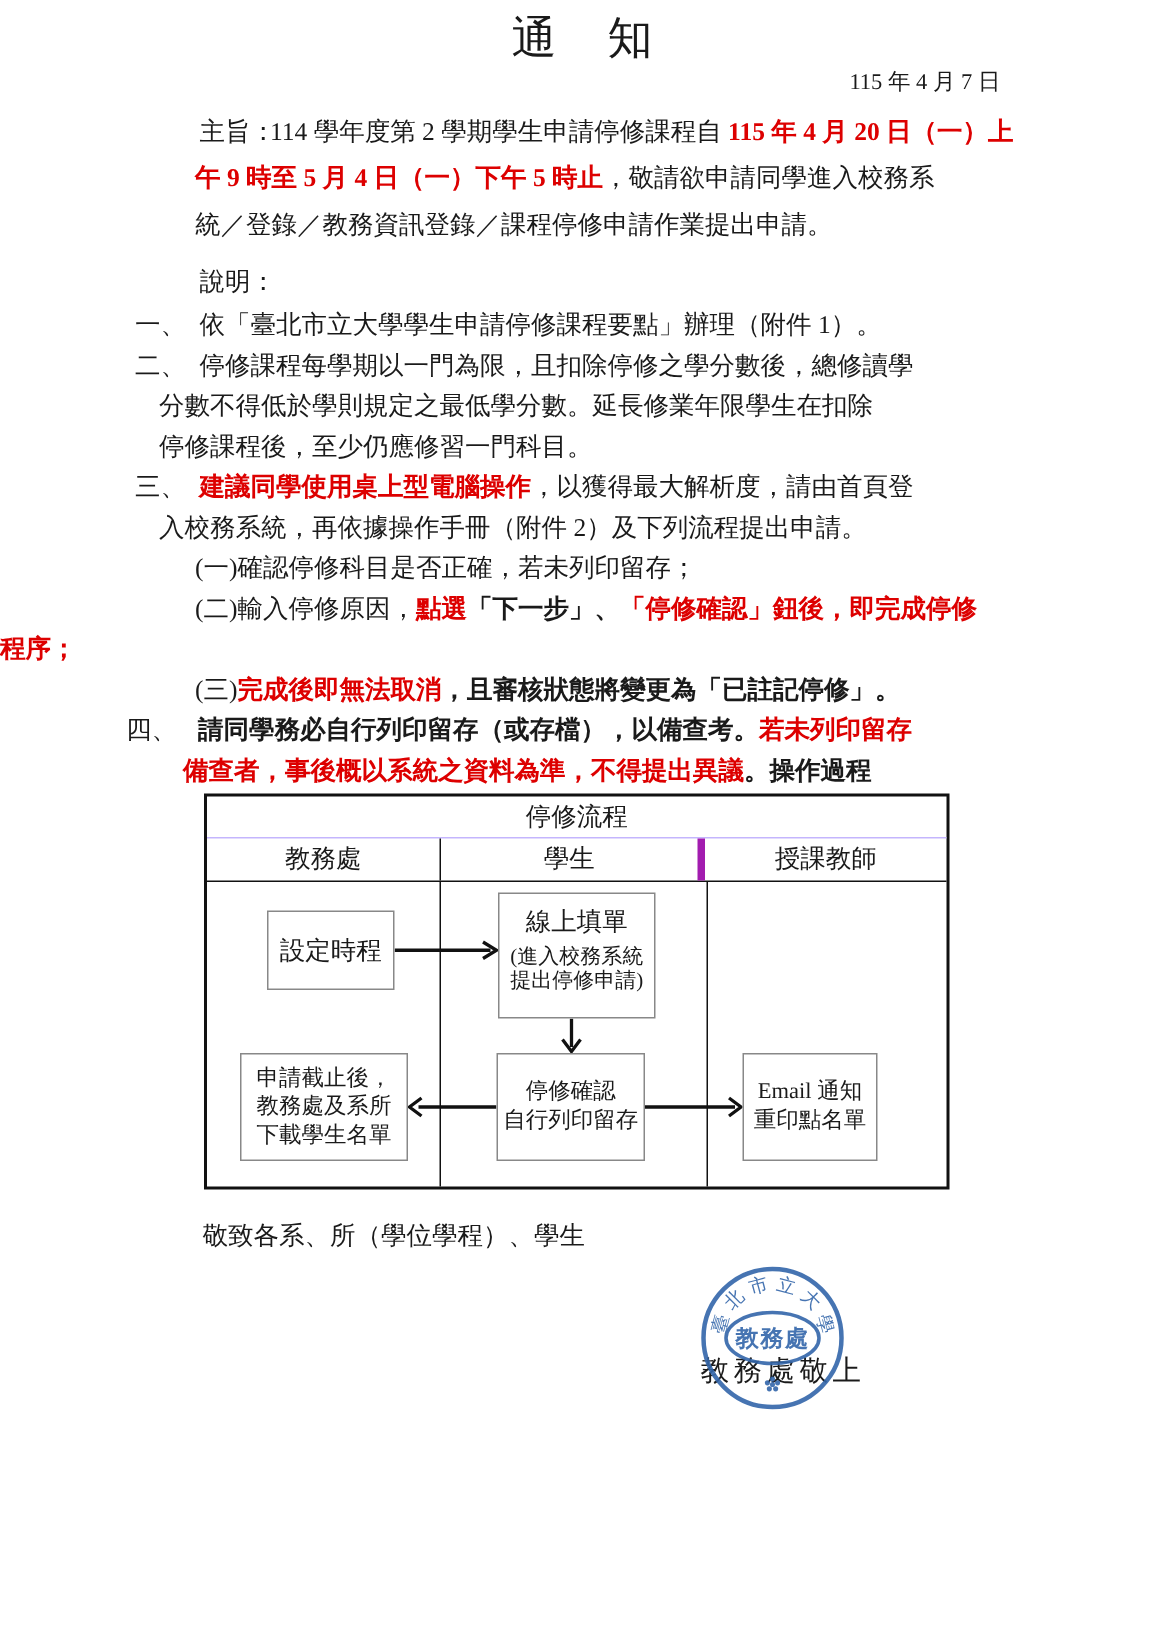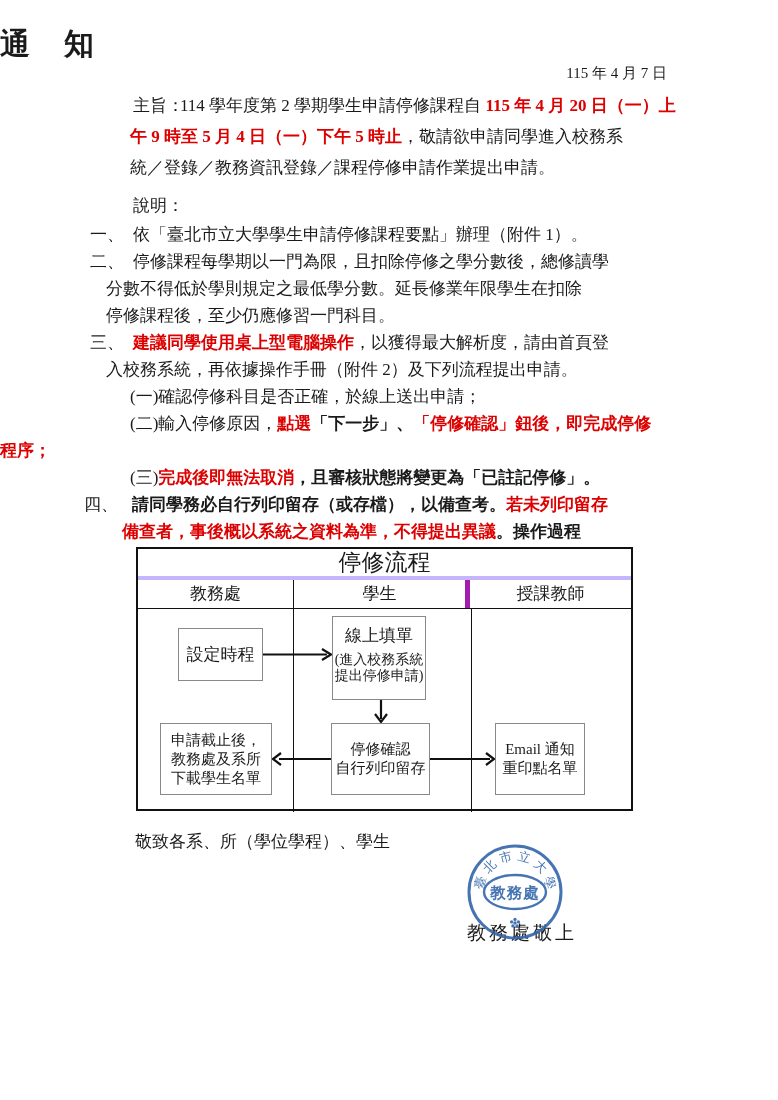--- a/index.html
+++ b/index.html
@@ -6,24 +6,24 @@
   .page{
     position:relative;
     width:778px;height:1100px;
     margin:0 auto;
     background:#ffffff;
     overflow:hidden;
     font-family:"Liberation Serif","DejaVu Serif",serif;
     color:#1a1a1a;
   }
   .doc-title{
-    margin-top:26px;
+    margin-top:8px;
     height:36px;line-height:36px;
-    text-align:left;
-    font-size:30px;font-weight:bold;
+    text-align:center;
+    font-size:30px;font-weight:normal;
     letter-spacing:2px;
   }
   .doc-date{
     height:22px;line-height:22px;
     text-align:right;
     padding-right:111px;
     font-size:15px;
   }
   
   #body-lines{margin-top:6px;}
@@ -47,22 +47,22 @@
   
   .flowchart{
     box-sizing:border-box;
     margin:2px 0 0 136px;
     width:497px;height:264px;
     border:2px solid #111;
     background:#fff;
   }
   .fc-title{
     height:27px;line-height:27px;
-    text-align:center;font-size:23px;
-    border-bottom:4px solid #c4b5fd;
+    text-align:center;font-size:17px;
+    border-bottom:1px solid #c4b5fd;
   }
   .fc-headers{display:flex;height:28px;border-bottom:1px solid #111;}
   .fc-headers div{
     line-height:28px;text-align:center;font-size:17px;box-sizing:border-box;
   }
   .fc-col1{width:155px;}
   .fc-col2{width:177px;border-left:1px solid #111;border-right:5px solid #a21caf;}
   .fc-col3{flex:1;}
   .fc-body{position:relative;height:203px;}
   .vline{position:absolute;top:0;bottom:0;width:1px;background:#111;}
@@ -71,21 +71,21 @@
   .fc-box{
     position:absolute;box-sizing:border-box;
     border:1px solid #888;background:#fff;
     display:flex;flex-direction:column;
     align-items:center;justify-content:center;
     text-align:center;
   }
   .fc-box .bx-line{font-size:15px;line-height:19px;white-space:nowrap;}
   .box-set-schedule{left:40px;top:19px;width:85px;height:53px;}
   .box-set-schedule .bx-line{font-size:17px;}
-  .box-online-form{left:194px;top:7px;width:94px;height:84px;justify-content:flex-start;padding-top:9px;}
+  .box-online-form{left:194px;top:7px;width:105px;height:84px;justify-content:flex-start;padding-top:9px;}
   .box-online-form .bx-title{font-size:17px;line-height:20px;margin-bottom:6px;}
   .box-online-form .bx-note div{font-size:14px;line-height:16px;white-space:nowrap;}
   .box-confirm-print{left:193px;top:114px;width:99px;height:72px;}
   .box-download-list{left:22px;top:114px;width:112px;height:72px;}
   .box-email-notify{left:357px;top:114px;width:90px;height:72px;}
   .fc-arrows{position:absolute;left:0;top:0;}
   
   .closing{
     margin-top:16px;margin-left:135px;
     font-size:17px;line-height:30px;white-space:nowrap;
@@ -112,21 +112,21 @@
       <div class="ln s i93"><span class="seg-lbl-subject">主旨：</span><span class="seg-n">114 學年度第 2 學期學生申請停修課程自 </span><span class="seg-r">115 年 4 月 20 日（一）上</span></div>
       <div class="ln s i135"><span class="seg-r">午 9 時至 5 月 4 日（一）下午 5 時止</span><span class="seg-n">，敬請欲申請同學進入校務系</span></div>
       <div class="ln s i135"><span class="seg-n">統／登錄／教務資訊登錄／課程停修申請作業提出申請。</span></div>
       <div class="ln s i93 mt7"><span class="seg-n">說明：</span></div>
       <div class="ln i135"><span class="seg-lbl-item">一、</span><span class="seg-n">依「臺北市立大學學生申請停修課程要點」辦理（附件 1）。</span></div>
       <div class="ln i135"><span class="seg-lbl-item">二、</span><span class="seg-n">停修課程每學期以一門為限，且扣除停修之學分數後，總修讀學</span></div>
       <div class="ln i178"><span class="seg-n">分數不得低於學則規定之最低學分數。延長修業年限學生在扣除</span></div>
       <div class="ln i178"><span class="seg-n">停修課程後，至少仍應修習一門科目。</span></div>
       <div class="ln i135"><span class="seg-lbl-item">三、</span><span class="seg-r">建議同學使用桌上型電腦操作</span><span class="seg-n">，以獲得最大解析度，請由首頁登</span></div>
       <div class="ln i178"><span class="seg-n">入校務系統，再依據操作手冊（附件 2）及下列流程提出申請。</span></div>
-      <div class="ln i130"><span class="seg-n">(一)確認停修科目是否正確，於線上送出申請；</span></div>
+      <div class="ln i130"><span class="seg-n">(一)確認停修科目是否正確，若未列印留存；</span></div>
       <div class="ln i130"><span class="seg-n">(二)輸入停修原因，</span><span class="seg-r">點選</span><span class="seg-b">「下一步」、</span><span class="seg-r">「停修確認」鈕後，即完成停修</span></div>
       <div class="ln i158"><span class="seg-r">程序；</span></div>
       <div class="ln i130"><span class="seg-n">(三)</span><span class="seg-r">完成後即無法取消</span><span class="seg-b">，且審核狀態將變更為「已註記停修」。</span></div>
       <div class="ln i112"><span class="seg-lbl-item4">四、</span><span class="seg-b">請同學務必自行列印留存（或存檔），以備查考。</span><span class="seg-r">若未列印留存</span></div>
       <div class="ln i122"><span class="seg-r">備查者，事後概以系統之資料為準，不得提出異議</span><span class="seg-b">。操作過程</span></div>
     </div>
 
   <div class="flowchart">
     <div class="fc-title">停修流程</div>
     <div class="fc-headers">

